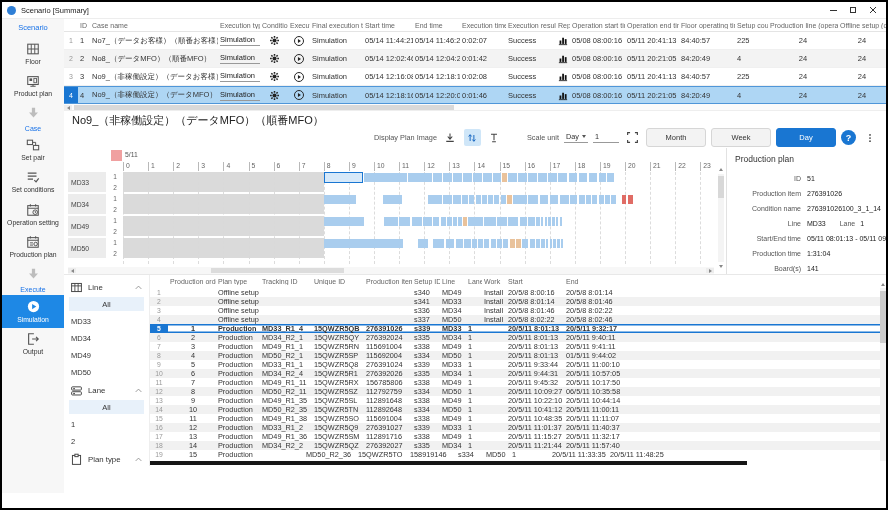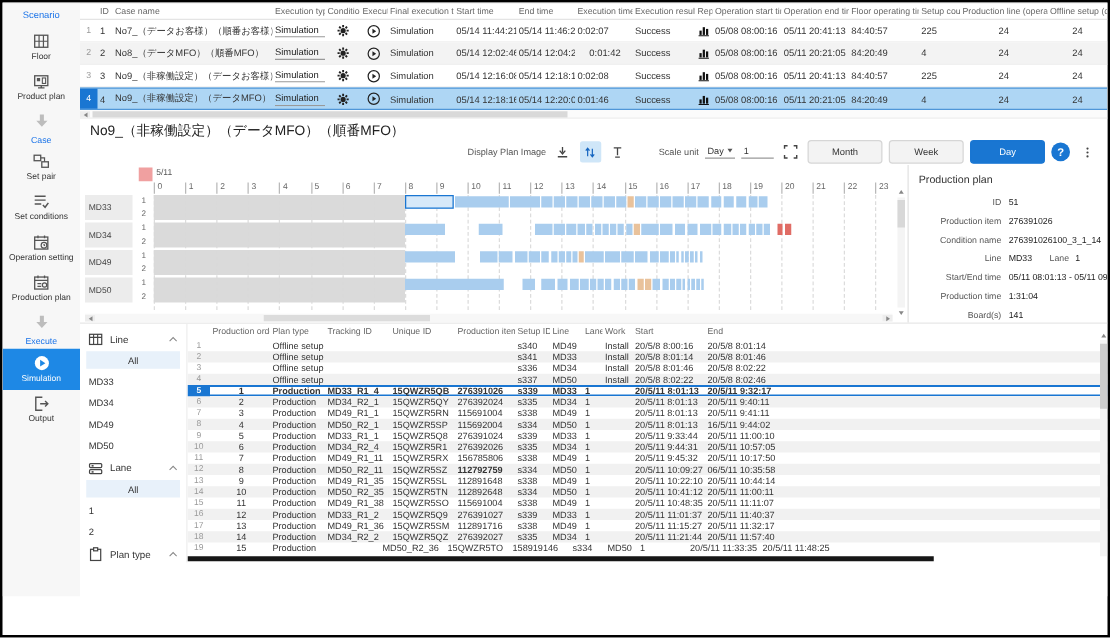--- a/index.html
+++ b/index.html
@@ -121,20 +121,37 @@
   .pt-blackbar{position:absolute;left:0;bottom:1px;width:597px;height:4px;background:#161616}
   .pt-vscroll{position:absolute;right:0;top:13px;bottom:5px;width:6px;background:#f3f3f3}
   .pt-vthumb{position:absolute;left:0;top:3px;width:6px;height:52px;background:#cccccc}
   svg{display:block}
 </style>
 </head>
 <body>
 
 <div class="win">
 
+  <div class="titlebar">
+    <span class="appdot"></span>
+    <span class="wtitle">Scenario [Summary]</span>
+    <span class="wctl">
+      <span class="wbtn">
+          <span class="glyph-min"></span>
+        </span>
+      <span class="wbtn">
+          <span class="glyph-max"></span>
+        </span>
+      <span class="wbtn">
+        <svg width="8" height="8" viewBox="0 0 8 8">
+            <path d="M1 1 L7 7 M7 1 L1 7" stroke="#333" stroke-width="1"></path>
+          </svg>
+      </span>
+    </span>
+  </div>
 
 
   <div class="content">
 
     <div class="sidebar">
       <div class="sb-header">Scenario</div>
       <div id="sidebar-items">
           <div class="sb-item">
             <span>
               <svg width="14" height="14" viewBox="0 0 16 16">
@@ -325,21 +342,21 @@
                 <span>
                   <svg width="12" height="12" viewBox="0 0 16 16">
                     <circle cx="8" cy="8" r="6" fill="none" stroke="#222" stroke-width="1.3"></circle>
                     <path d="M6.6 5.4 L10.6 8 L6.6 10.6 Z" fill="#222"></path>
                   </svg>
                 </span>
               </span>
               <span class="clc" style="width: 53px;">Simulation</span>
               <span class="clc" style="width: 50px;">05/14 12:02:46</span>
               <span class="clc" style="width: 47px;">05/14 12:04:28</span>
-              <span class="clc" style="width: 46px; text-align: center;">0:01:42</span>
+              <span class="clc" style="width: 46px;">0:01:42</span>
               <span class="clc" style="width: 50px;">Success</span>
               <span class="clc center" style="width: 14px;">
                 <span>
                   <svg width="12" height="11" viewBox="0 0 16 16">
                     <path d="M2 14 H14" stroke="#111" stroke-width="1.2"></path>
                     <rect x="3" y="8" width="2.6" height="5" fill="#111"></rect>
                     <rect x="6.8" y="4" width="2.6" height="9" fill="#111"></rect>
                     <rect x="10.6" y="6" width="2.6" height="7" fill="#111"></rect>
                   </svg>
                 </span>
@@ -940,21 +957,21 @@
                 <span class="ptc ctr" style="width: 48px;">4</span>
                 <span class="ptc" style="width: 44px;">Production</span>
                 <span class="ptc" style="width: 52px;">MD50_R2_1</span>
                 <span class="ptc" style="width: 52px;">15QWZR5SP</span>
                 <span class="ptc" style="width: 48px;">115692004</span>
                 <span class="ptc" style="width: 28px;">s334</span>
                 <span class="ptc" style="width: 26px;">MD50</span>
                 <span class="ptc" style="width: 16px;">1</span>
                 <span class="ptc" style="width: 24px;"></span>
                 <span class="ptc" style="width: 58px;">20/5/11 8:01:13</span>
-                <span class="ptc" style="width: 58px;">16/5/11 9:44:02</span>
+                <span class="ptc" style="width: 58px;">01/5/11 9:44:02</span>
               </div>
               <div class="ptrow">
                 <span class="ptc num" style="width: 18px;">9</span>
                 <span class="ptc ctr" style="width: 48px;">5</span>
                 <span class="ptc" style="width: 44px;">Production</span>
                 <span class="ptc" style="width: 52px;">MD33_R1_1</span>
                 <span class="ptc" style="width: 52px;">15QWZR5Q8</span>
                 <span class="ptc" style="width: 48px;">276391024</span>
                 <span class="ptc" style="width: 28px;">s339</span>
                 <span class="ptc" style="width: 26px;">MD33</span>
@@ -990,21 +1007,21 @@
                 <span class="ptc" style="width: 24px;"></span>
                 <span class="ptc" style="width: 58px;">20/5/11 9:45:32</span>
                 <span class="ptc" style="width: 58px;">20/5/11 10:17:50</span>
               </div>
               <div class="ptrow even">
                 <span class="ptc num" style="width: 18px;">12</span>
                 <span class="ptc ctr" style="width: 48px;">8</span>
                 <span class="ptc" style="width: 44px;">Production</span>
                 <span class="ptc" style="width: 52px;">MD50_R2_11</span>
                 <span class="ptc" style="width: 52px;">15QWZR5SZ</span>
-                <span class="ptc" style="width: 48px; font-weight: bold;">112792759</span>
+                <span class="ptc" style="width: 48px;">112792759</span>
                 <span class="ptc" style="width: 28px;">s334</span>
                 <span class="ptc" style="width: 26px;">MD50</span>
                 <span class="ptc" style="width: 16px;">1</span>
                 <span class="ptc" style="width: 24px;"></span>
                 <span class="ptc" style="width: 58px;">20/5/11 10:09:27</span>
                 <span class="ptc" style="width: 58px;">06/5/11 10:35:58</span>
               </div>
               <div class="ptrow">
                 <span class="ptc num" style="width: 18px;">13</span>
                 <span class="ptc ctr" style="width: 48px;">9</span>

